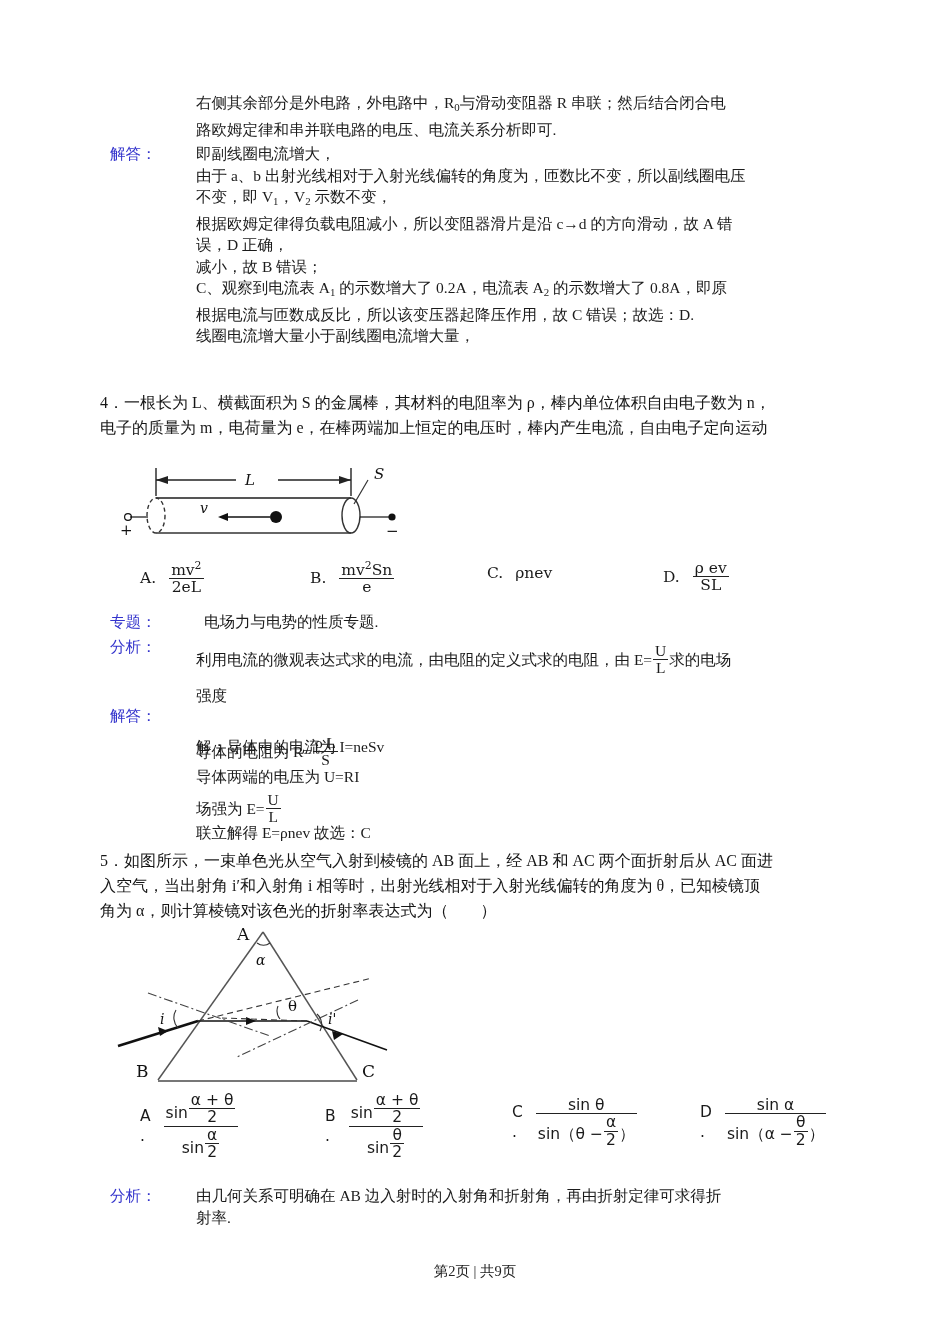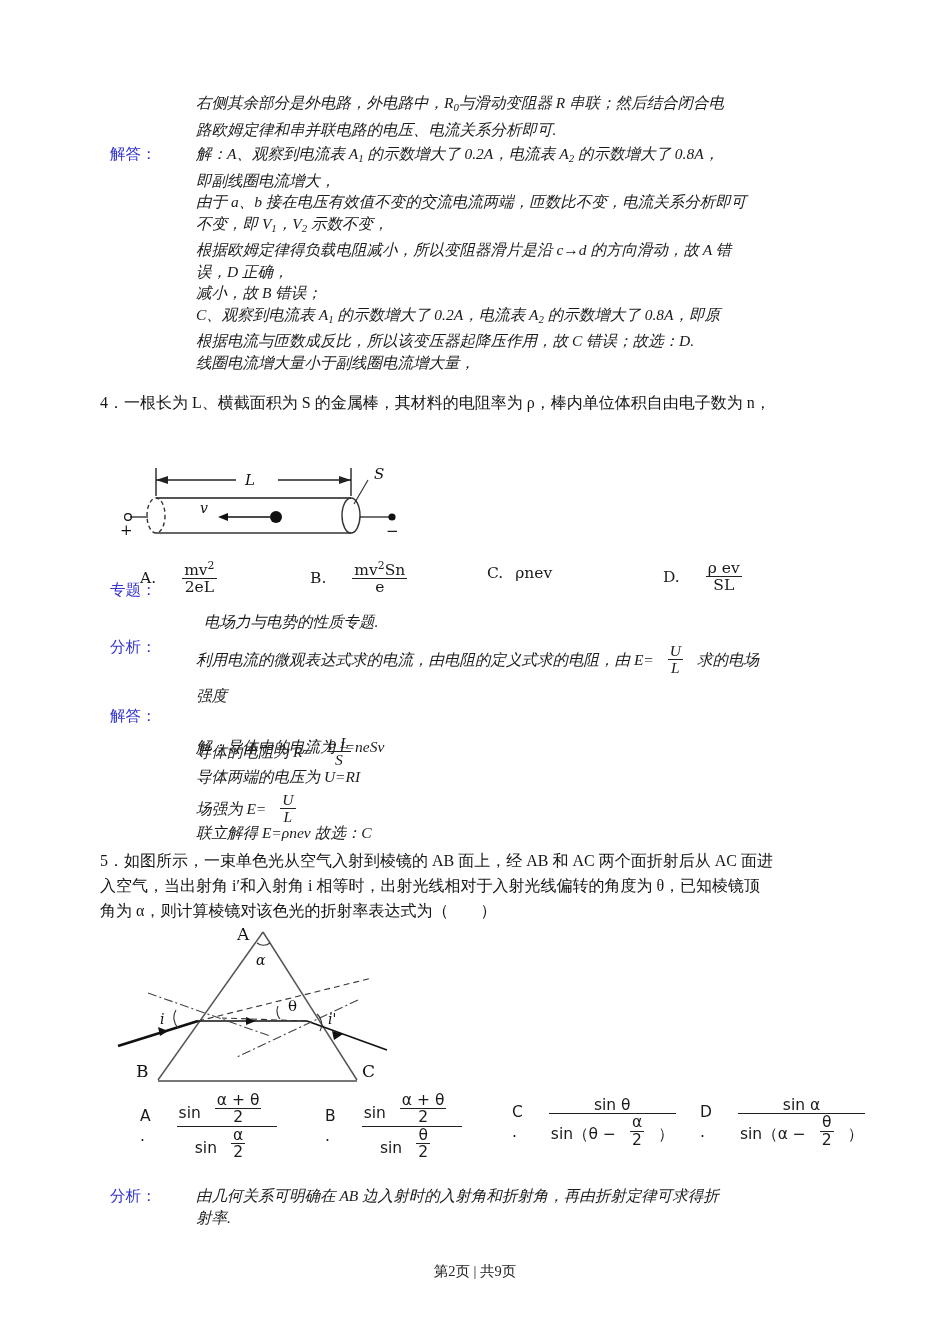--- a/index.html
+++ b/index.html
@@ -22,21 +22,20 @@
   }
 
   
   .para {
     position: absolute;
     font-size: 15.5px;
     line-height: 21.5px;
     color: #1b1b1b;
     text-align: justify;
     white-space: normal;
-    font-style: italic;
   }
   .label {
     position: absolute;
     color: #3333cc;
     font-size: 15.5px;
     line-height: 21.5px;
     font-family: "Liberation Serif", "DejaVu Serif", serif;
   }
   .qtext {
     position: absolute;
@@ -51,21 +50,21 @@
 
   
   .sub { font-size: 0.70em; vertical-align: -0.28em; }
   .sup { font-size: 0.70em; vertical-align: 0.55em; }
 
   .frac {
     display: inline-block;
     vertical-align: -0.55em;
     text-align: center;
     line-height: 1.05;
-    margin: 0 14px;
+    margin: 0 1px;
   }
   .frac > .num {
     display: block;
     padding: 0 2px;
     border-bottom: 1px solid #222;
   }
   .frac > .den {
     display: block;
     padding: 0 2px;
   }
@@ -114,35 +113,34 @@
   <div class="para body-col" style="top:92px;">
     <div>
       <span>右侧其余部分是外电路，外电路中，R</span><span class="sub">0</span><span>与滑动变阻器 R 串联；然后结合闭合电</span>
     </div>
     <div>路欧姆定律和串并联电路的电压、电流关系分析即可.</div>
   </div>
 
   <div class="label" style="left:110px; top:143px;">解答：</div>
 
   <div class="para body-col" id="q3-answer" style="top:143px;">
-      <div><span>解：A、观察到电流表 A</span><span class="sub">1</span><span> 的示数增大了 0.2A，电流表 A</span><span class="sub">2</span><span> 的示数增大了 0.8A，</span></div>
       <div><span>即副线圈电流增大，</span></div>
-      <div><span>由于 a、b 接在电压有效值不变的交流电流两端，匝数比不变，电流关系分析即可</span></div>
+      <div><span>由于 a、b 出射光线相对于入射光线偏转的角度为，匝数比不变，所以副线圈电压</span></div>
       <div><span>不变，即 V</span><span class="sub">1</span><span>，V</span><span class="sub">2</span><span> 示数不变，</span></div>
       <div><span>根据欧姆定律得负载电阻减小，所以变阻器滑片是沿 c→d 的方向滑动，故 A 错</span></div>
       <div><span>误，D 正确，</span></div>
       <div><span>减小，故 B 错误；</span></div>
       <div><span>C、观察到电流表 A</span><span class="sub">1</span><span> 的示数增大了 0.2A，电流表 A</span><span class="sub">2</span><span> 的示数增大了 0.8A，即原</span></div>
       <div><span>根据电流与匝数成反比，所以该变压器起降压作用，故 C 错误；故选：D.</span></div>
       <div><span>线圈电流增大量小于副线圈电流增大量，</span></div>
     </div>
 
   <div class="qtext" style="left:100px; top:390px; width:742px;">
     <span>4．</span><span>一根长为 L、横截面积为 S 的金属棒，其材料的电阻率为 ρ，棒内单位体积自由电子数为 n，</span><br>
-    <br>
+    <span>电子的质量为 m，电荷量为 e，在棒两端加上恒定的电压时，棒内产生电流，自由电子定向运动</span><br>
   </div>
 
   <div class="fig" style="left:118px; top:462px;">
     <svg width="300" height="90" viewBox="0 0 300 90">
 
       <line x1="38" y1="6" x2="38" y2="34" stroke="#222" stroke-width="1.4"></line>
       <line x1="233" y1="6" x2="233" y2="34" stroke="#222" stroke-width="1.4"></line>
 
       <line x1="38" y1="18" x2="118" y2="18" stroke="#222" stroke-width="1.4"></line>
       <polygon points="38,18 50,14 50,22" fill="#222"></polygon>
@@ -186,21 +184,21 @@
   </div>
 
   <div class="opt mathfont" style="left:487px; top:562px;">
     <span class="tag">C.</span><span class="expr">ρnev</span>
   </div>
 
   <div class="opt mathfont" style="left:663px; top:560px;">
     <span class="tag">D.</span><span class="expr"><span class="frac"><span class="num">ρ ev</span><span class="den">SL</span></span></span>
   </div>
 
-  <div class="label" style="left:110px; top:579px;">专题：</div>
+  <div class="label" style="left:110px; top:611px;">专题：</div>
   <div class="para" style="left:204px; top:611px; width:640px;">电场力与电势的性质专题.</div>
 
   <div class="label" style="left:110px; top:636px;">分析：</div>
   <div class="para" style="left:196px; top:643px; width:646px;">
     <span>利用电流的微观表达式求的电流，由电阻的定义式求的电阻，由 E=</span><span class="frac"><span class="num">U</span><span class="den">L</span></span><span>求的电场</span>
   </div>
   <div class="para" style="left:196px; top:685px;">强度</div>
 
   <div class="label" style="left:110px; top:705px;">解答：</div>
   <div class="para" style="left:196px; top:705px;margin-top:31px;">解：导体中的电流为 I=neSv</div>

